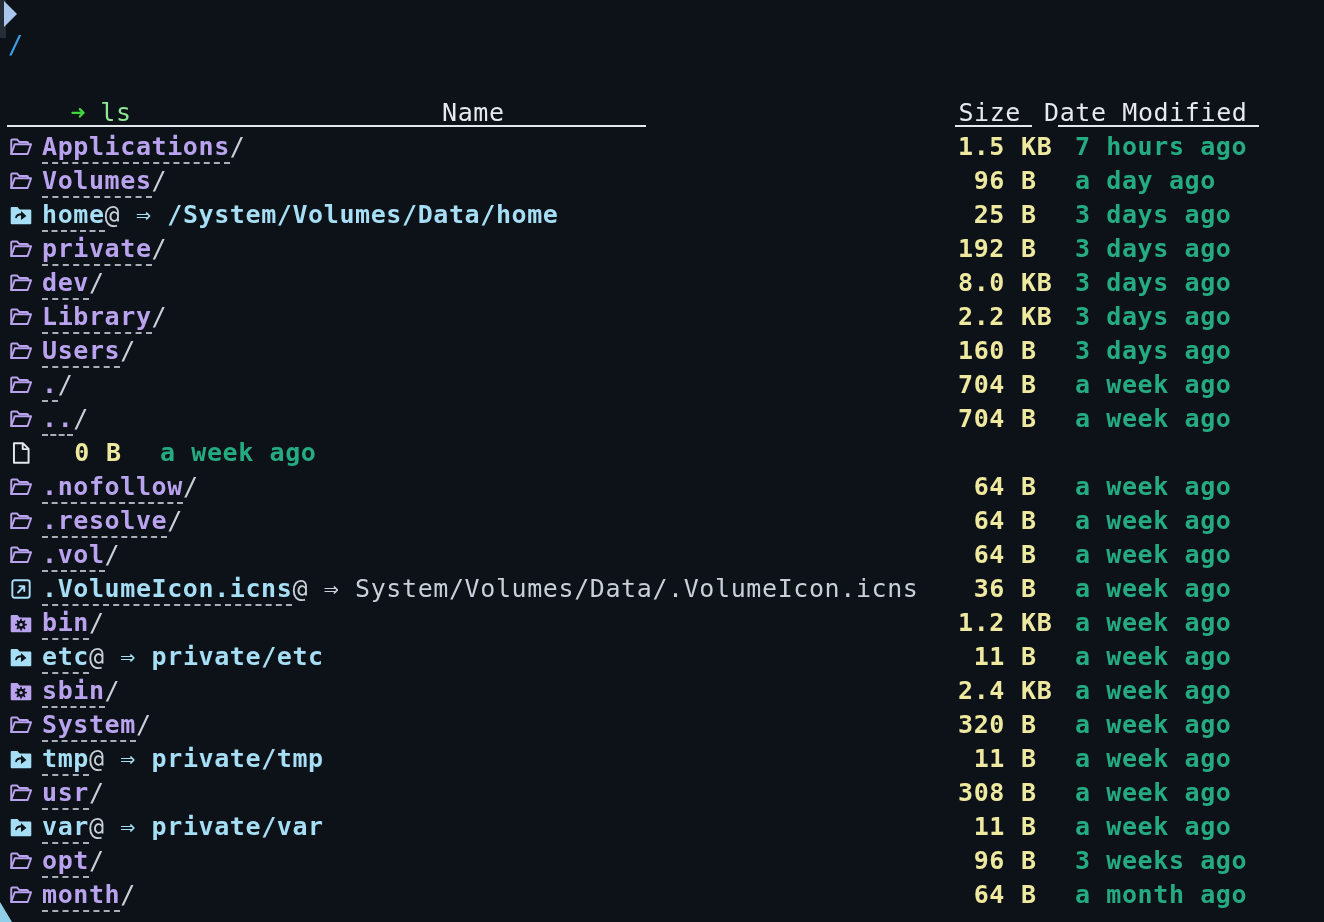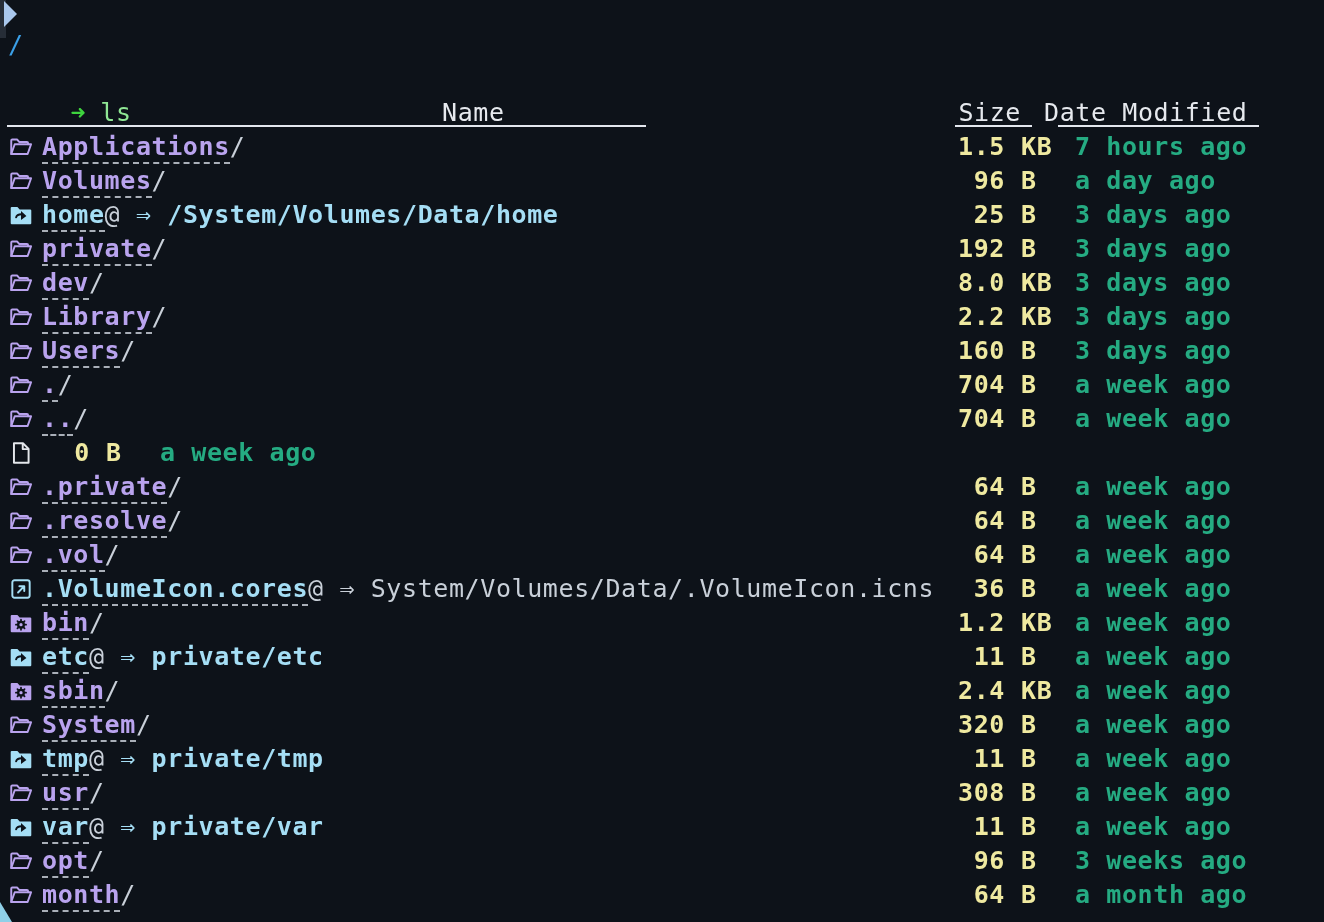--- a/index.html
+++ b/index.html
@@ -115,33 +115,33 @@
             <path d="M3 18.5 V6 q0-1 1-1 h4.3 l2 2.3 h7.2 q1 0 1 1 v1.2" stroke="#b9a3ee" stroke-width="1.8" stroke-linejoin="round" stroke-linecap="round"></path>
             <path d="M3 18.5 L6.2 9.5 H21.3 L18.1 18.5 Z" stroke="#b9a3ee" stroke-width="1.8" stroke-linejoin="round"></path>
           </svg></span><span class="namearea"><span class="nm dir">..</span><span class="sfx">/</span></span><span class="size-num">704</span><span class="size-unit">B</span><span class="date">a week ago</span></div>
       <div class="row"><span class="icon"><svg width="26" height="26" viewBox="0 0 24 24" fill="none">
             <path d="M5.5 21 V3 h8.3 L19 8.2 V21 Z" stroke="#e4e7eb" stroke-width="1.8" stroke-linejoin="round"></path>
             <path d="M13.6 3.2 V8.4 H18.8" stroke="#e4e7eb" stroke-width="1.8" stroke-linejoin="round"></path>
           </svg></span><span class="size-num">0</span><span class="size-unit">B</span><span class="date">a week ago</span></div>
       <div class="row"><span class="icon"><svg width="26" height="26" viewBox="0 0 24 24" fill="none">
             <path d="M3 18.5 V6 q0-1 1-1 h4.3 l2 2.3 h7.2 q1 0 1 1 v1.2" stroke="#b9a3ee" stroke-width="1.8" stroke-linejoin="round" stroke-linecap="round"></path>
             <path d="M3 18.5 L6.2 9.5 H21.3 L18.1 18.5 Z" stroke="#b9a3ee" stroke-width="1.8" stroke-linejoin="round"></path>
-          </svg></span><span class="namearea"><span class="nm dir">.private</span><span class="sfx">/</span></span><span class="size-num">64</span><span class="size-unit">B</span><span class="date">a week ago</span></div>
+          </svg></span><span class="namearea"><span class="nm dir">.nofollow</span><span class="sfx">/</span></span><span class="size-num">64</span><span class="size-unit">B</span><span class="date">a week ago</span></div>
       <div class="row"><span class="icon"><svg width="26" height="26" viewBox="0 0 24 24" fill="none">
             <path d="M3 18.5 V6 q0-1 1-1 h4.3 l2 2.3 h7.2 q1 0 1 1 v1.2" stroke="#b9a3ee" stroke-width="1.8" stroke-linejoin="round" stroke-linecap="round"></path>
             <path d="M3 18.5 L6.2 9.5 H21.3 L18.1 18.5 Z" stroke="#b9a3ee" stroke-width="1.8" stroke-linejoin="round"></path>
           </svg></span><span class="namearea"><span class="nm dir">.resolve</span><span class="sfx">/</span></span><span class="size-num">64</span><span class="size-unit">B</span><span class="date">a week ago</span></div>
       <div class="row"><span class="icon"><svg width="26" height="26" viewBox="0 0 24 24" fill="none">
             <path d="M3 18.5 V6 q0-1 1-1 h4.3 l2 2.3 h7.2 q1 0 1 1 v1.2" stroke="#b9a3ee" stroke-width="1.8" stroke-linejoin="round" stroke-linecap="round"></path>
             <path d="M3 18.5 L6.2 9.5 H21.3 L18.1 18.5 Z" stroke="#b9a3ee" stroke-width="1.8" stroke-linejoin="round"></path>
           </svg></span><span class="namearea"><span class="nm dir">.vol</span><span class="sfx">/</span></span><span class="size-num">64</span><span class="size-unit">B</span><span class="date">a week ago</span></div>
       <div class="row"><span class="icon"><svg width="26" height="26" viewBox="0 0 24 24" fill="none">
             <rect x="4" y="4" width="16" height="16" rx="2" stroke="#a5def5" stroke-width="1.8"></rect>
             <path d="M9.3 15.2 L15 9.4 M10.5 9.4 H15 V13.9" stroke="#a5def5" stroke-width="1.8" stroke-linecap="round" stroke-linejoin="round"></path>
-          </svg></span><span class="namearea"><span class="nm lnk">.VolumeIcon.cores</span><span class="sfx">@</span><span class="arr filetg"> ⇒ </span><span class="tg filetg">System/Volumes/Data/.VolumeIcon.icns</span></span><span class="size-num">36</span><span class="size-unit">B</span><span class="date">a week ago</span></div>
+          </svg></span><span class="namearea"><span class="nm lnk">.VolumeIcon.icns</span><span class="sfx">@</span><span class="arr filetg"> ⇒ </span><span class="tg filetg">System/Volumes/Data/.VolumeIcon.icns</span></span><span class="size-num">36</span><span class="size-unit">B</span><span class="date">a week ago</span></div>
       <div class="row"><span class="icon"><svg width="26" height="26" viewBox="0 0 24 24">
             <path d="M2.5 19.5 V5.5 q0-1 1-1 h5.2 l2.1 2.4 h9.7 q1 0 1 1 v11.6 q0 1-1 1 h-17 q-1 0-1-1 Z" fill="#b9a3ee"></path>
             <g stroke="#0d1219" stroke-width="1.6" stroke-linecap="round">
               <circle cx="12" cy="13.6" r="2.6" fill="none" stroke-width="2.2"></circle>
               <path d="M12 8.9v1.2 M12 17.1v1.2 M7.3 13.6h1.2 M15.5 13.6h1.2 M8.7 10.3l.9.9 M14.4 16l.9.9 M15.3 10.3l-.9.9 M9.6 16l-.9.9"></path>
             </g>
           </svg></span><span class="namearea"><span class="nm dir">bin</span><span class="sfx">/</span></span><span class="size-num">1.2</span><span class="size-unit">KB</span><span class="date">a week ago</span></div>
       <div class="row"><span class="icon"><svg width="26" height="26" viewBox="0 0 24 24">
             <path d="M2.5 19.5 V5.5 q0-1 1-1 h5.2 l2.1 2.4 h9.7 q1 0 1 1 v11.6 q0 1-1 1 h-17 q-1 0-1-1 Z" fill="#a5def5"></path>
             <path d="M7.5 14.2 q.6-2.8 5-2.9" stroke="#0d1219" stroke-width="1.8" fill="none" stroke-linecap="round"></path>

